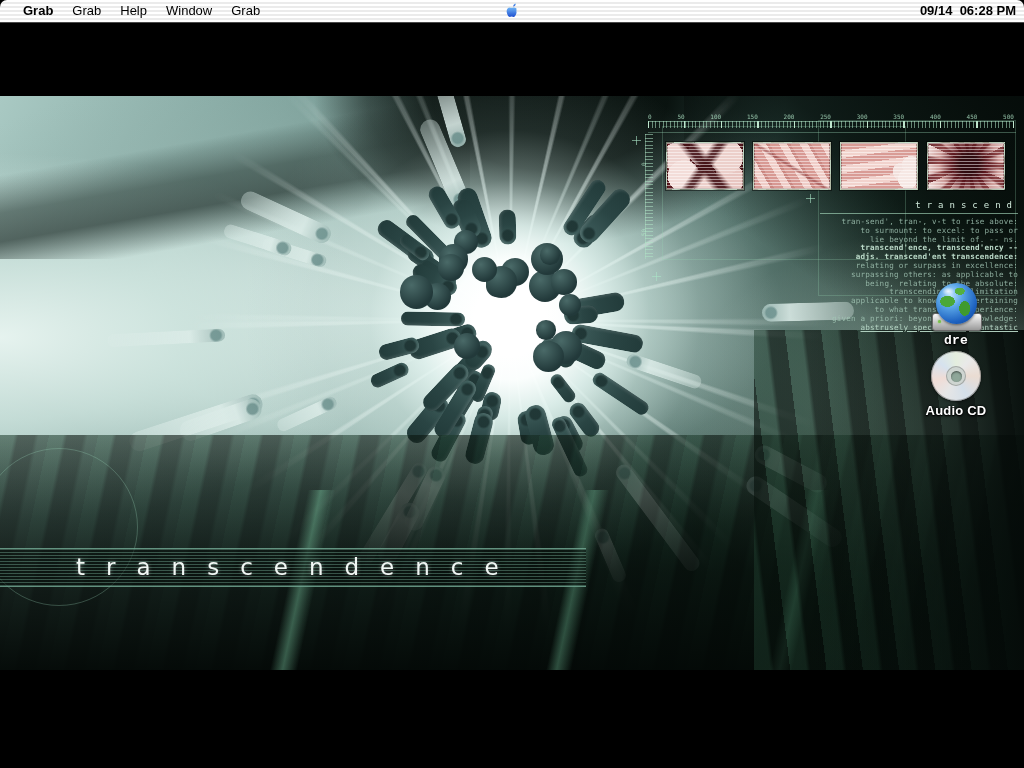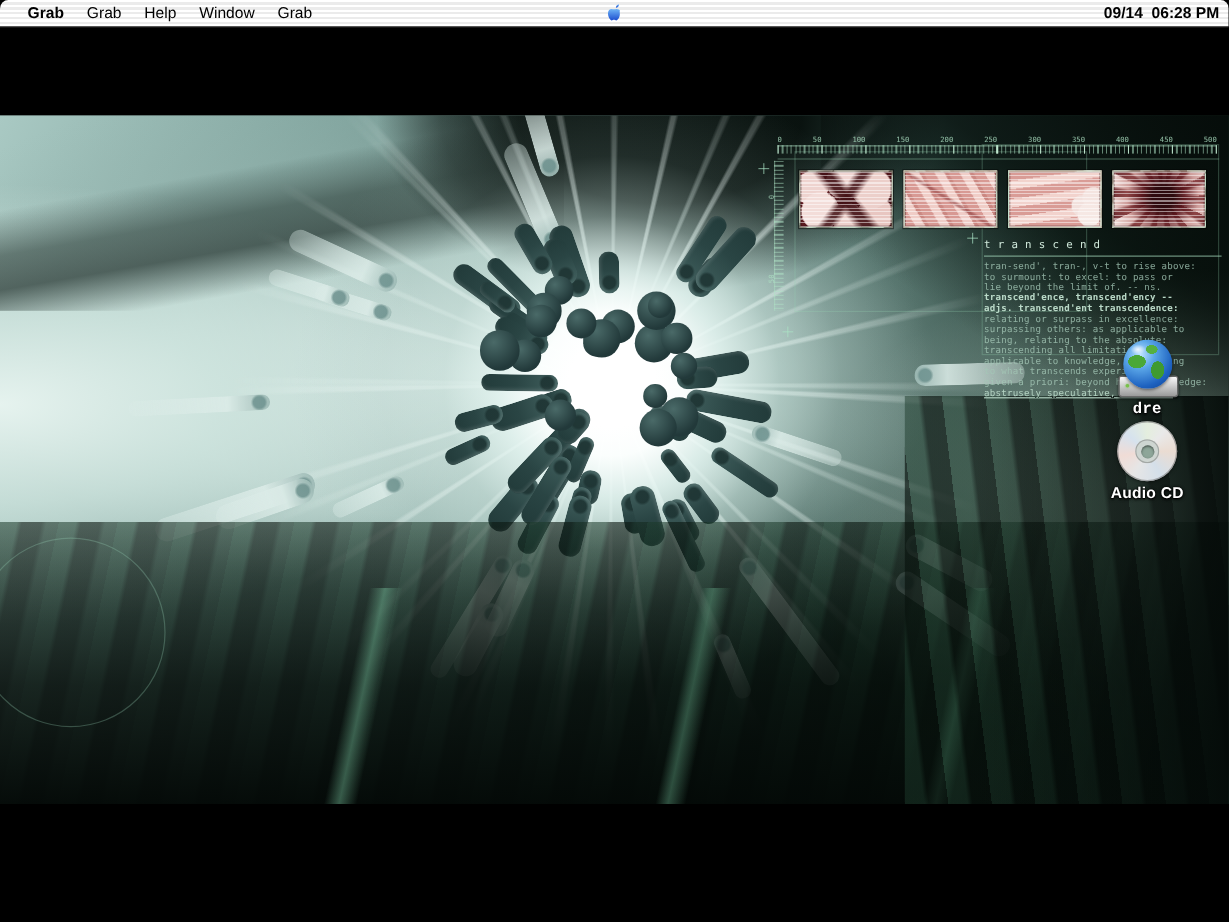--- a/index.html
+++ b/index.html
@@ -117,21 +117,21 @@
       radial-gradient(circle 10px at 88% 78%, #f6e8e4 99%, transparent),
       radial-gradient(circle 9px at 92% 48%, #f4e4e0 99%, transparent),
       radial-gradient(circle 9px at 80% 62%, #f2e0dc 99%, transparent),
       repeating-linear-gradient(172deg, rgba(216,152,146,.95) 0 8px, rgba(242,210,204,.95) 8px 15px),
       linear-gradient(#f4e6e2,#ecd4cf);}
   .thumb.t4{background:
       radial-gradient(circle at 54% 46%, #2e0a0e 0 9px, rgba(90,22,28,.9) 18px, rgba(170,90,88,.5) 30px, transparent 46px),
       repeating-conic-gradient(from 10deg at 54% 46%, rgba(90,20,26,.85) 0deg 9deg, rgba(244,226,222,.9) 13deg 26deg),
       linear-gradient(#e9d2ce,#d8b0aa);}
 
-  .def-block{left:820px;top:104px;width:198px;}
+  .def-block{left:820px;top:104px;width:198px;text-align:right;}
   .def-word{font-family:"DejaVu Sans Mono",monospace;font-size:9px;letter-spacing:6px;color:#cfe8da;
     border-bottom:1px solid rgba(175,228,198,.6);padding-bottom:3px;margin-bottom:4px;}
   .def-line{font-family:"DejaVu Sans Mono",monospace;font-size:7.6px;line-height:8.8px;
     color:rgba(164,199,182,.82);white-space:nowrap;letter-spacing:.2px;}
   .def-line:nth-child(5),.def-line:nth-child(6){font-weight:bold;color:rgba(194,226,208,.95);}
   .def-line:nth-child(14){text-decoration:underline;color:rgba(190,222,204,.9);}
 
   .band{left:0;top:452px;width:586px;height:37px;
     border-top:1px solid rgba(140,205,180,.5);border-bottom:1px solid rgba(140,205,180,.5);
     background:
@@ -309,20 +309,23 @@
     <div class="def-line">surpassing others: as applicable to</div>
     <div class="def-line">being, relating to the absolute:</div>
     <div class="def-line">transcending all limitation</div>
     <div class="def-line">applicable to knowledge, pertaining</div>
     <div class="def-line">to what transcends experience:</div>
     <div class="def-line">given a priori: beyond human knowledge:</div>
     <div class="def-line">abstrusely speculative, fantastic</div>
   </div>
 
   <div class="hud hud-circle"></div>
+  <div class="hud band">
+    <div class="band-text">transcendence</div>
+  </div>
 </div>
 
 <div class="black-band black-top"></div>
 <div class="black-band black-bottom"></div>
 
 <div class="menubar">
   <span class="menu-app">Grab</span>
   <span class="menu-item">Grab</span>
   <span class="menu-item">Help</span>
   <span class="menu-item">Window</span>

